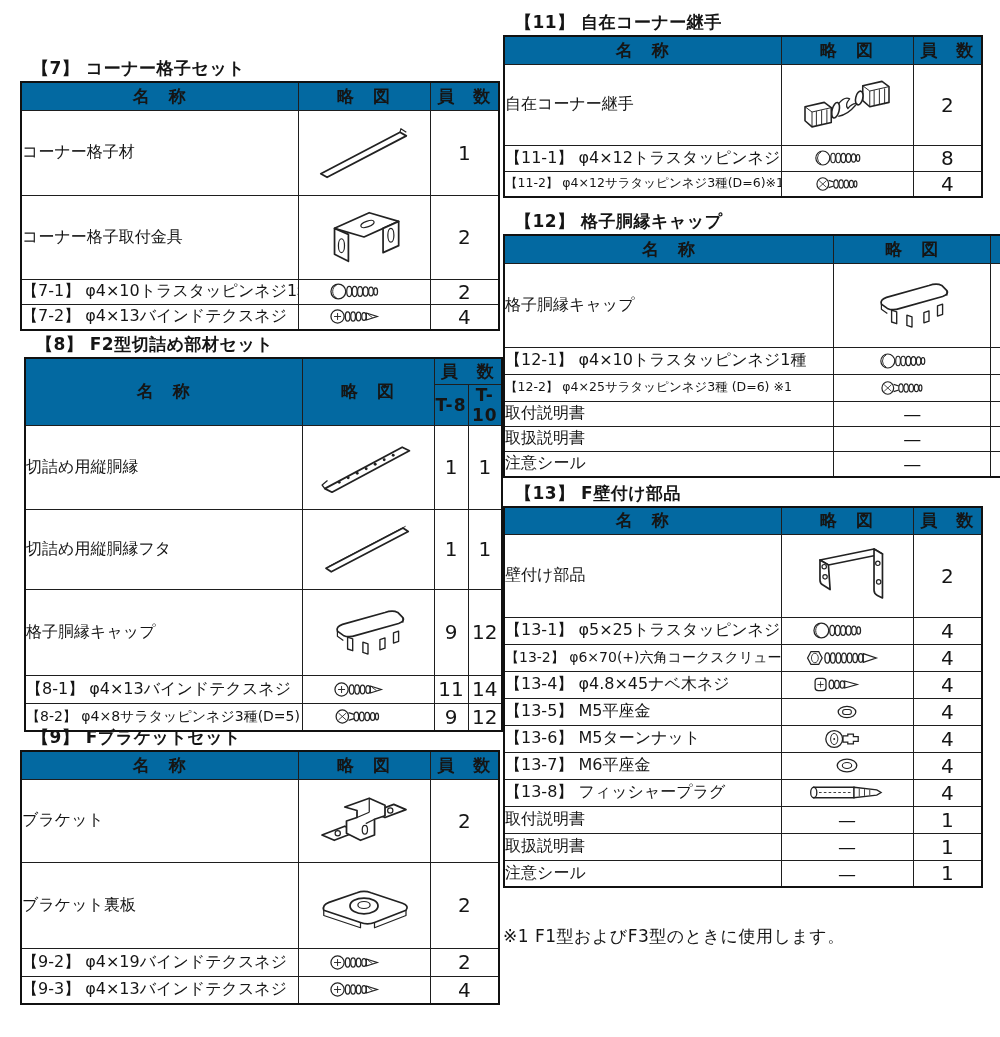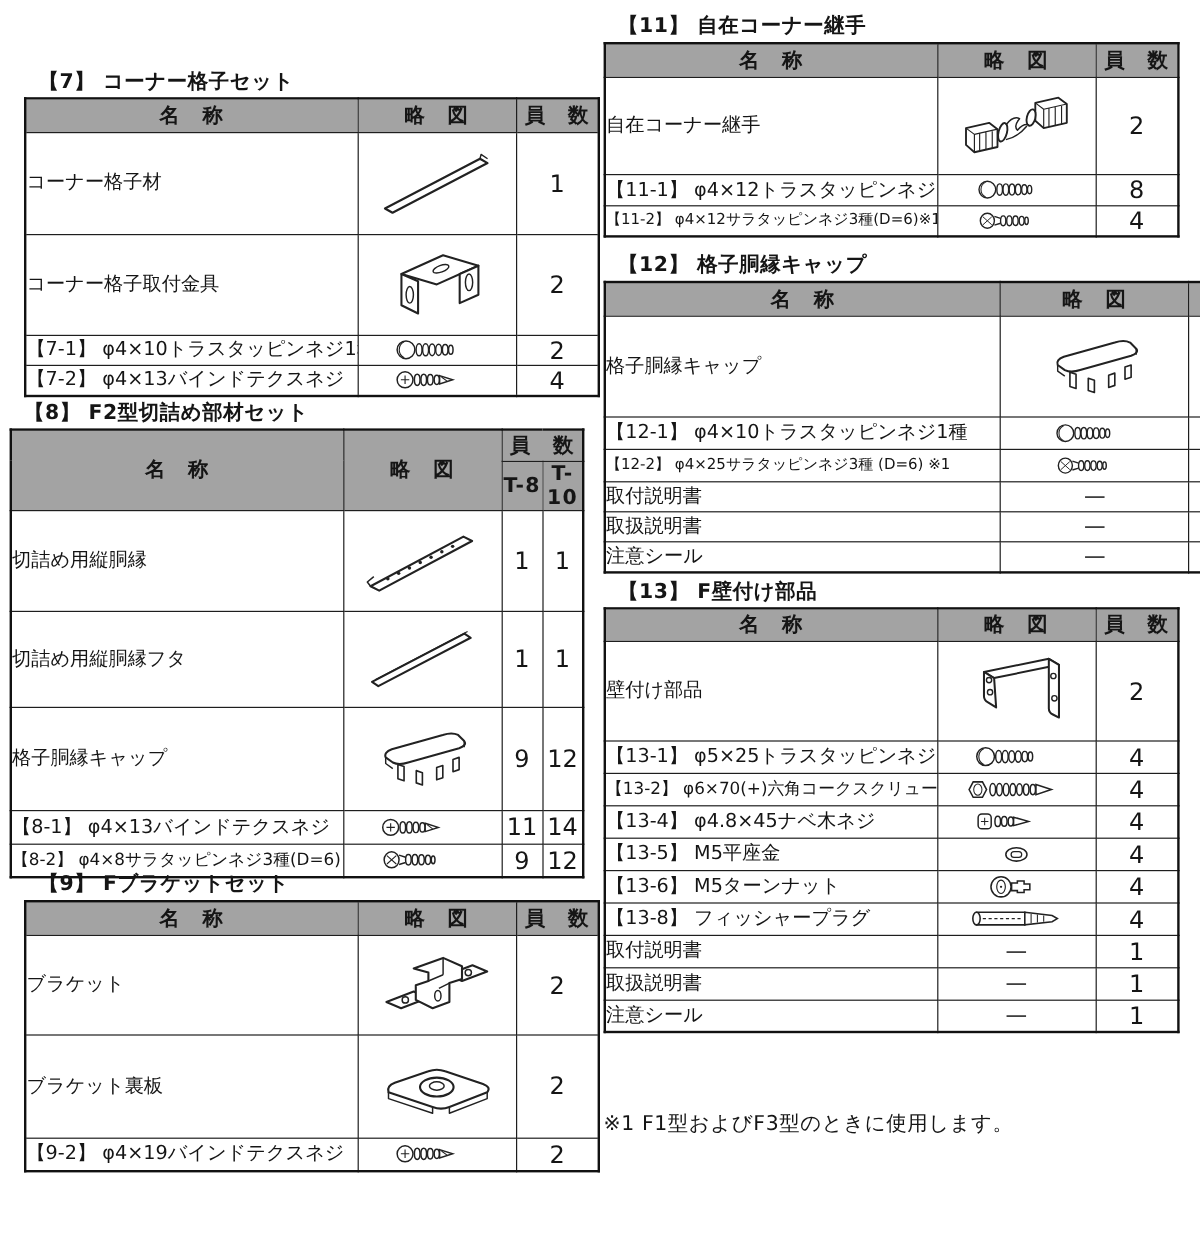--- a/index.html
+++ b/index.html
@@ -3,40 +3,40 @@
 <meta charset="utf-8">
 <style>
   html,body{margin:0;padding:0;}
   body{
     width:1000px;height:1037px;position:relative;overflow:hidden;
     background:#ffffff;color:#151515;
     font-family:"DejaVu Sans","Liberation Sans",sans-serif;
   }
   .tbl-sec{position:absolute;}
   #sec7 {left:20px; top:58px;  width:478px;}
-  #sec8 {left:8px; top:334px; width:478px;}
+  #sec8 {left:24px; top:334px; width:478px;}
   #sec9 {left:20px; top:727px; width:478px;}
   #sec11{left:503px;top:12px;  width:471px;}
   #sec12{left:503px;top:211px; width:571px;}
   #sec13{left:503px;top:483px; width:402px;}
   #footnote{position:absolute;left:503px;top:925px;width:485px;
     font-size:17px;letter-spacing:.5px;}
   .tbl-title{
     font-size:17px;font-weight:600;line-height:20px;margin:0 0 3px 0;
     padding-left:12px;letter-spacing:.5px;white-space:nowrap;
   }
   table.parts{
     border-collapse:collapse;table-layout:fixed;width:100%;
     background:#fff;border:2.5px solid #111;
   }
   table.parts th,table.parts td{
     border:1.5px solid #1e1e1e;padding:0;overflow:hidden;
   }
   table.parts th{
-    background:#a3a3a3;font-size:17px;font-weight:600;text-align:center;
+    background:#0369a1;font-size:17px;font-weight:600;text-align:center;
     letter-spacing:1px;
   }
   th.sub{font-size:14px;letter-spacing:0;font-weight:600;}
   td.name{
     font-size:16px;text-align:left;vertical-align:middle;
     padding-left:7px;letter-spacing:0;white-space:nowrap;
   }
   td.name.s14{font-size:14px;}
   td.name.xs{font-size:12.5px;}
   td.sketch{text-align:center;vertical-align:middle;}
@@ -323,21 +323,21 @@
     </tr>
     <tr class="h28">
       <td class="name">【8-1】 φ4×13バインドテクスネジ</td>
       <td class="sketch"><svg class="ic" width="70" height="23">
               <use href="#s-screw-tex"></use>
             </svg></td>
       <td class="qty">11</td>
       <td class="qty">14</td>
     </tr>
     <tr class="h28">
-      <td class="name s14">【8-2】 φ4×8サラタッピンネジ3種(D=6)</td>
+      <td class="name s14">【8-2】 φ4×8サラタッピンネジ3種(D=5)</td>
       <td class="sketch"><svg class="ic" width="70" height="23">
               <use href="#s-screw-flat"></use>
             </svg></td>
       <td class="qty">9</td>
       <td class="qty">12</td>
     </tr>
   </tbody>
     </table>
 </section>
 
@@ -369,20 +369,27 @@
             </svg></td>
       <td class="qty">2</td>
     </tr>
     <tr class="h28">
       <td class="name">【9-2】 φ4×19バインドテクスネジ</td>
       <td class="sketch"><svg class="ic" width="70" height="23">
               <use href="#s-screw-tex"></use>
             </svg></td>
       <td class="qty">2</td>
     </tr>
+    <tr class="h28">
+      <td class="name">【9-3】 φ4×13バインドテクスネジ</td>
+      <td class="sketch"><svg class="ic" width="70" height="23">
+              <use href="#s-screw-tex"></use>
+            </svg></td>
+      <td class="qty">4</td>
+    </tr>
   </tbody>
     </table>
 </section>
 
 <section class="tbl-sec" id="sec11">
   <div class="tbl-title">【11】 自在コーナー継手</div>
   <table class="parts">
     <colgroup>
         <col class="w-name">
         <col class="w-sketch">
@@ -523,20 +530,27 @@
       <td class="qty">4</td>
     </tr>
     <tr class="h27">
       <td class="name">【13-6】 M5ターンナット</td>
       <td class="sketch"><svg class="ic" width="48" height="24">
               <use href="#s-turnnut"></use>
             </svg></td>
       <td class="qty">4</td>
     </tr>
     <tr class="h27">
+      <td class="name">【13-7】 M6平座金</td>
+      <td class="sketch"><svg class="ic" width="34" height="21">
+              <use href="#s-washer-l"></use>
+            </svg></td>
+      <td class="qty">4</td>
+    </tr>
+    <tr class="h27">
       <td class="name">【13-8】 フィッシャープラグ</td>
       <td class="sketch"><svg class="ic" width="84" height="23">
               <use href="#s-plug"></use>
             </svg></td>
       <td class="qty">4</td>
     </tr>
     <tr class="h27">
       <td class="name">取付説明書</td>
       <td class="dashcell">—</td>
       <td class="qty">1</td>

